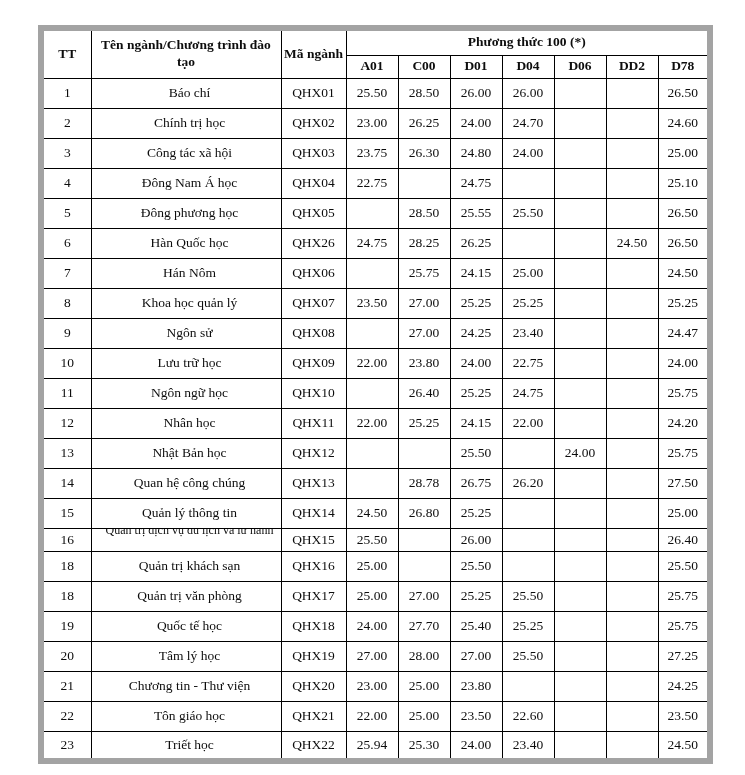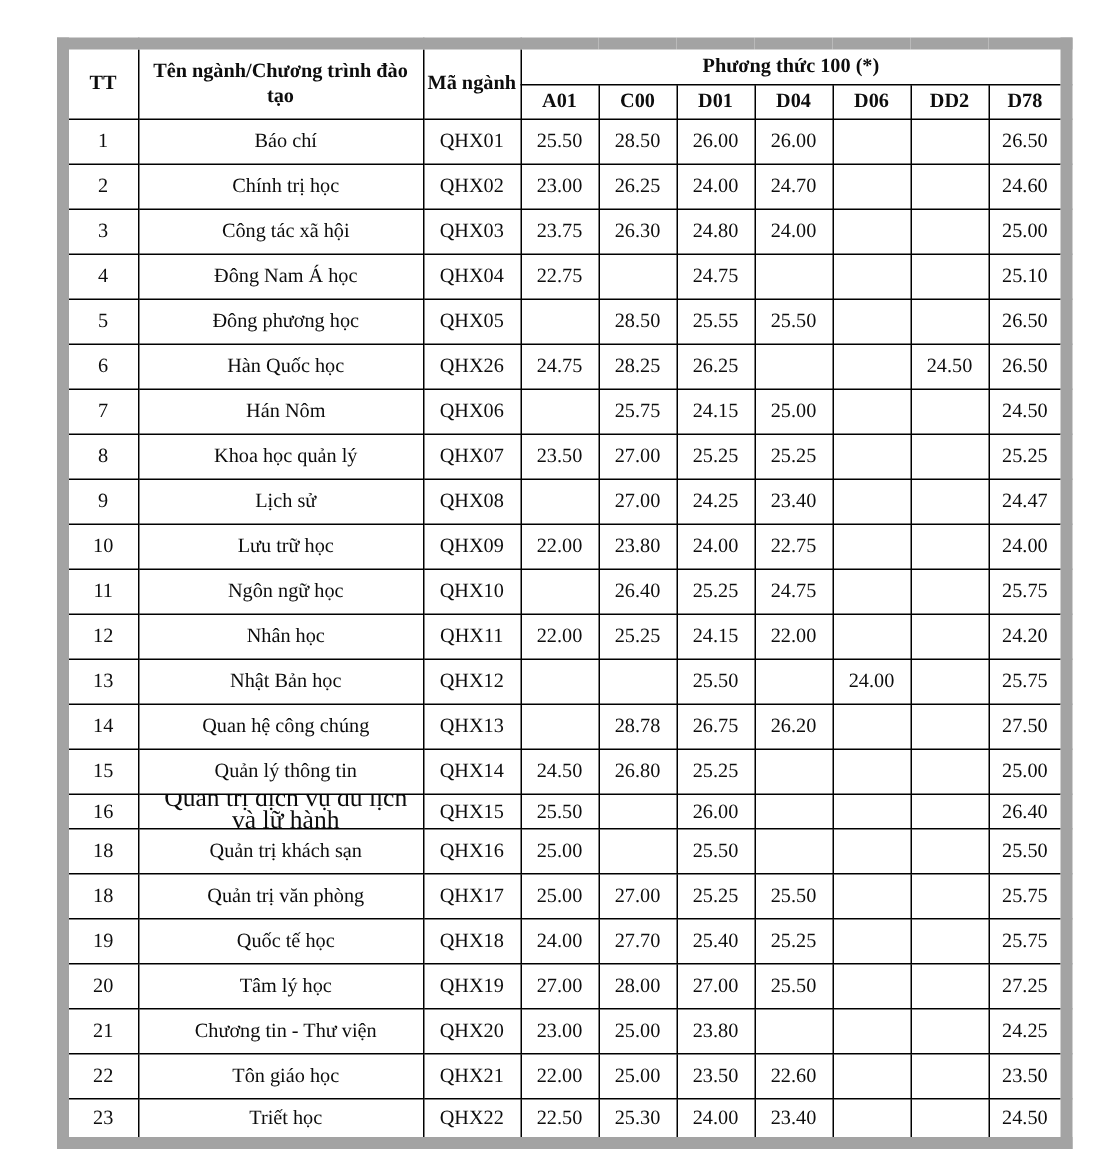--- a/index.html
+++ b/index.html
@@ -16,21 +16,21 @@
     color: #0d0d0d;
     overflow: hidden;
   }
   table.scores {
     position: absolute;
     left: 38px;
     top: 25px;
     width: 669px;
     border-collapse: collapse;
     table-layout: fixed;
-    border: 8px solid #a3a3a3;
+    border: 6px solid #a3a3a3;
   }
   table.scores th,
   table.scores td {
     border: 1px solid #000;
     font-size: 13.5px;
     text-align: center;
     vertical-align: middle;
     padding: 0;
     overflow: hidden;
   }
@@ -49,21 +49,21 @@
   .name-clip { padding-left: 7px; padding-right: 0; }
   tr.compressed td.name-cell { vertical-align: top; }
   tr.compressed .name-clip {
     height: 22px;
     overflow: hidden;
   }
   tr.compressed .name-text {
     display: block;
     margin-top: -6px;
     line-height: 15px;
-    font-size: 17px;
+    font-size: 12px;
   }
 </style>
 </head>
 <body>
 
 <div class="page">
   <table class="scores">
     <colgroup>
       <col style="width:50px">
       <col style="width:190px">
@@ -219,21 +219,21 @@
     <td>25.25</td>
     <td>25.25</td>
     <td></td>
     <td></td>
     <td>25.25</td>
   </tr>
         <tr>
     <td class="cell-tt">9</td>
     <td class="name-cell">
       <div class="name-clip">
-        <span class="name-text">Lịch sử</span>
+        <span class="name-text">Ngôn sử</span>
       </div>
     </td>
     <td>QHX08</td>
     <td></td>
     <td>27.00</td>
     <td>24.25</td>
     <td>23.40</td>
     <td></td>
     <td></td>
     <td>24.47</td>
@@ -447,21 +447,21 @@
     <td>23.50</td>
   </tr>
         <tr>
     <td class="cell-tt">23</td>
     <td class="name-cell">
       <div class="name-clip">
         <span class="name-text">Triết học</span>
       </div>
     </td>
     <td>QHX22</td>
-    <td>22.50</td>
+    <td>25.94</td>
     <td>25.30</td>
     <td>24.00</td>
     <td>23.40</td>
     <td></td>
     <td></td>
     <td>24.50</td>
   </tr>
       </tbody>
   </table>
 </div>

